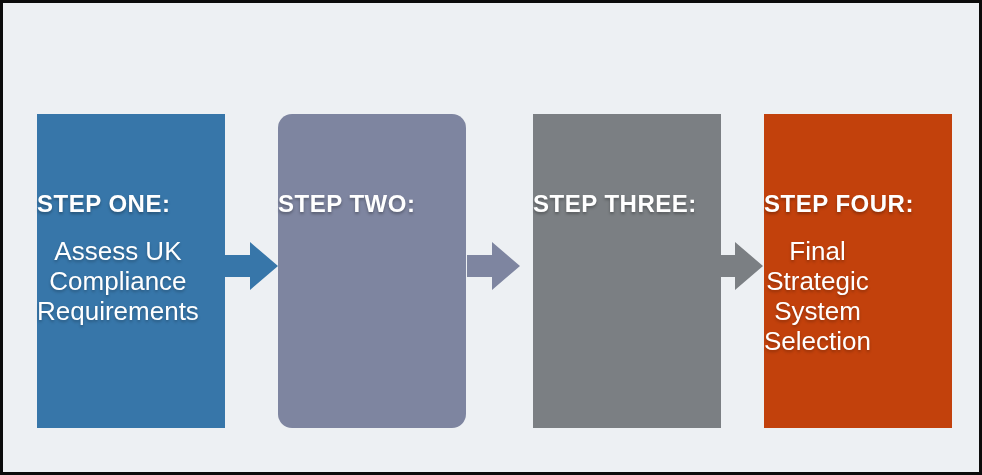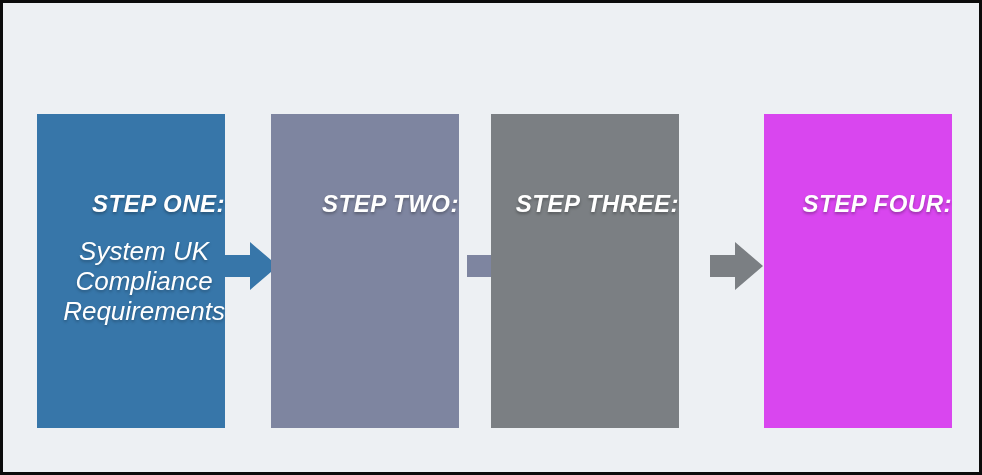--- a/index.html
+++ b/index.html
@@ -16,22 +16,21 @@
 
   .step-box {
     position: absolute;
     top: 111px;
     width: 188px;
     height: 314px;
     color: #ffffff;
     text-align: center;
     display: flex;
     flex-direction: column;
-    align-items: flex-end;
-    font-style: italic;
+    align-items: flex-start;
   }
 
   .step-title {
     margin-top: 76px;
     font-size: 24px;
     font-weight: bold;
     line-height: 28px;
     letter-spacing: 0.5px;
     text-shadow: 0 2px 3px rgba(0,0,0,0.3);
   }
@@ -39,42 +38,42 @@
   .step-desc {
     margin-top: 18px;
     font-size: 26px;
     font-weight: normal;
     line-height: 30px;
     white-space: pre-line;
     text-shadow: 0 2px 3px rgba(0,0,0,0.25);
   }
 
   .box-1 { left: 34px; }
-  .box-2 { left: 268px; }
-  .box-3 { left: 488px; }
+  .box-2 { left: 275px; border-radius: 14px; }
+  .box-3 { left: 530px; }
   .box-4 { left: 761px; }
 
   .flow-arrow {
     position: absolute;
     top: 239px;
     width: 53px;
     height: 48px;
   }
   .arrow-1 { left: 222px; }
   .arrow-2 { left: 464px; }
   .arrow-3 { left: 707px; }
 </style>
 </head>
 <body>
 
 <div class="frame" style="background-color: rgb(237, 240, 243); border-color: rgb(11, 11, 11);">
 
   <div class="step-box box-1" style="background-color: rgb(55, 118, 169);">
     <div class="step-title">STEP ONE:</div>
-    <div class="step-desc">System UK
+    <div class="step-desc">Assess UK
 Compliance
 Requirements</div>
   </div>
 
   <svg class="flow-arrow arrow-1" viewBox="0 0 53 48" xmlns="http://www.w3.org/2000/svg">
     <polygon points="0,13 25,13 25,0 53,24 25,48 25,35 0,35" fill="#3776a9"></polygon>
   </svg>
 
   <div class="step-box box-2" style="background-color: rgb(126, 133, 160);">
     <div class="step-title">STEP TWO:</div>
@@ -85,17 +84,21 @@
   </svg>
 
   <div class="step-box box-3" style="background-color: rgb(123, 127, 131);">
     <div class="step-title">STEP THREE:</div>
   </div>
 
   <svg class="flow-arrow arrow-3" viewBox="0 0 53 48" xmlns="http://www.w3.org/2000/svg">
     <polygon points="0,13 25,13 25,0 53,24 25,48 25,35 0,35" fill="#7b7f83"></polygon>
   </svg>
 
-  <div class="step-box box-4" style="background-color: #d946ef;">
+  <div class="step-box box-4" style="background-color: #c2410c;">
     <div class="step-title">STEP FOUR:</div>
+    <div class="step-desc">Final
+Strategic
+System
+Selection</div>
   </div>
 
 </div>
 
 </body></html>

